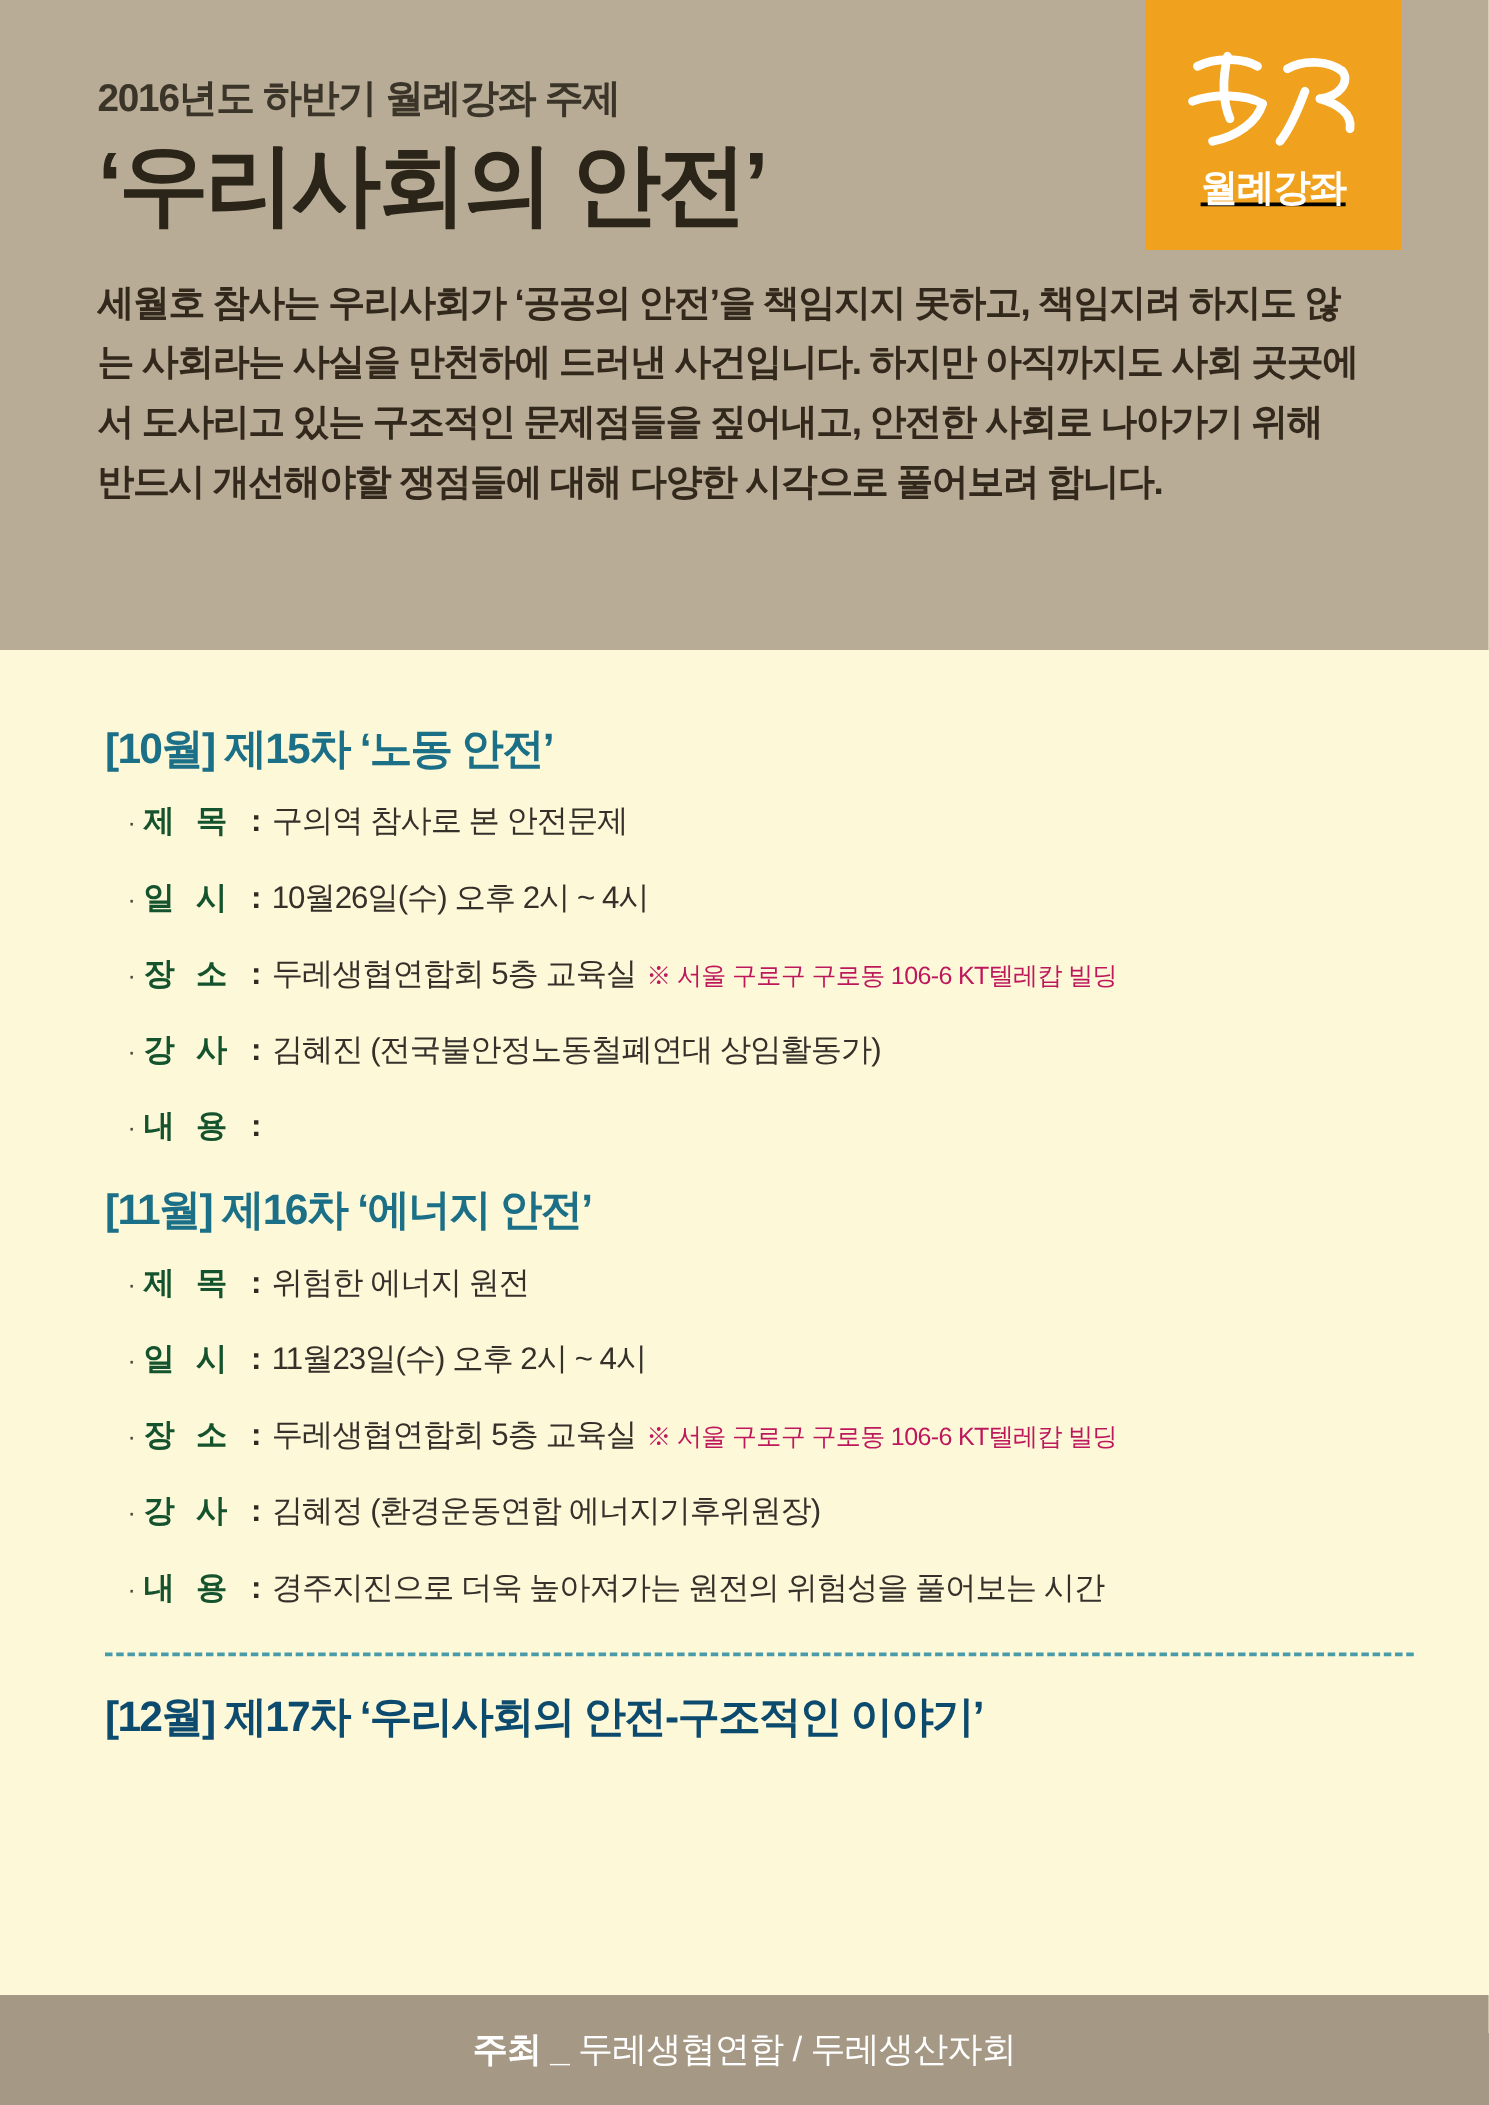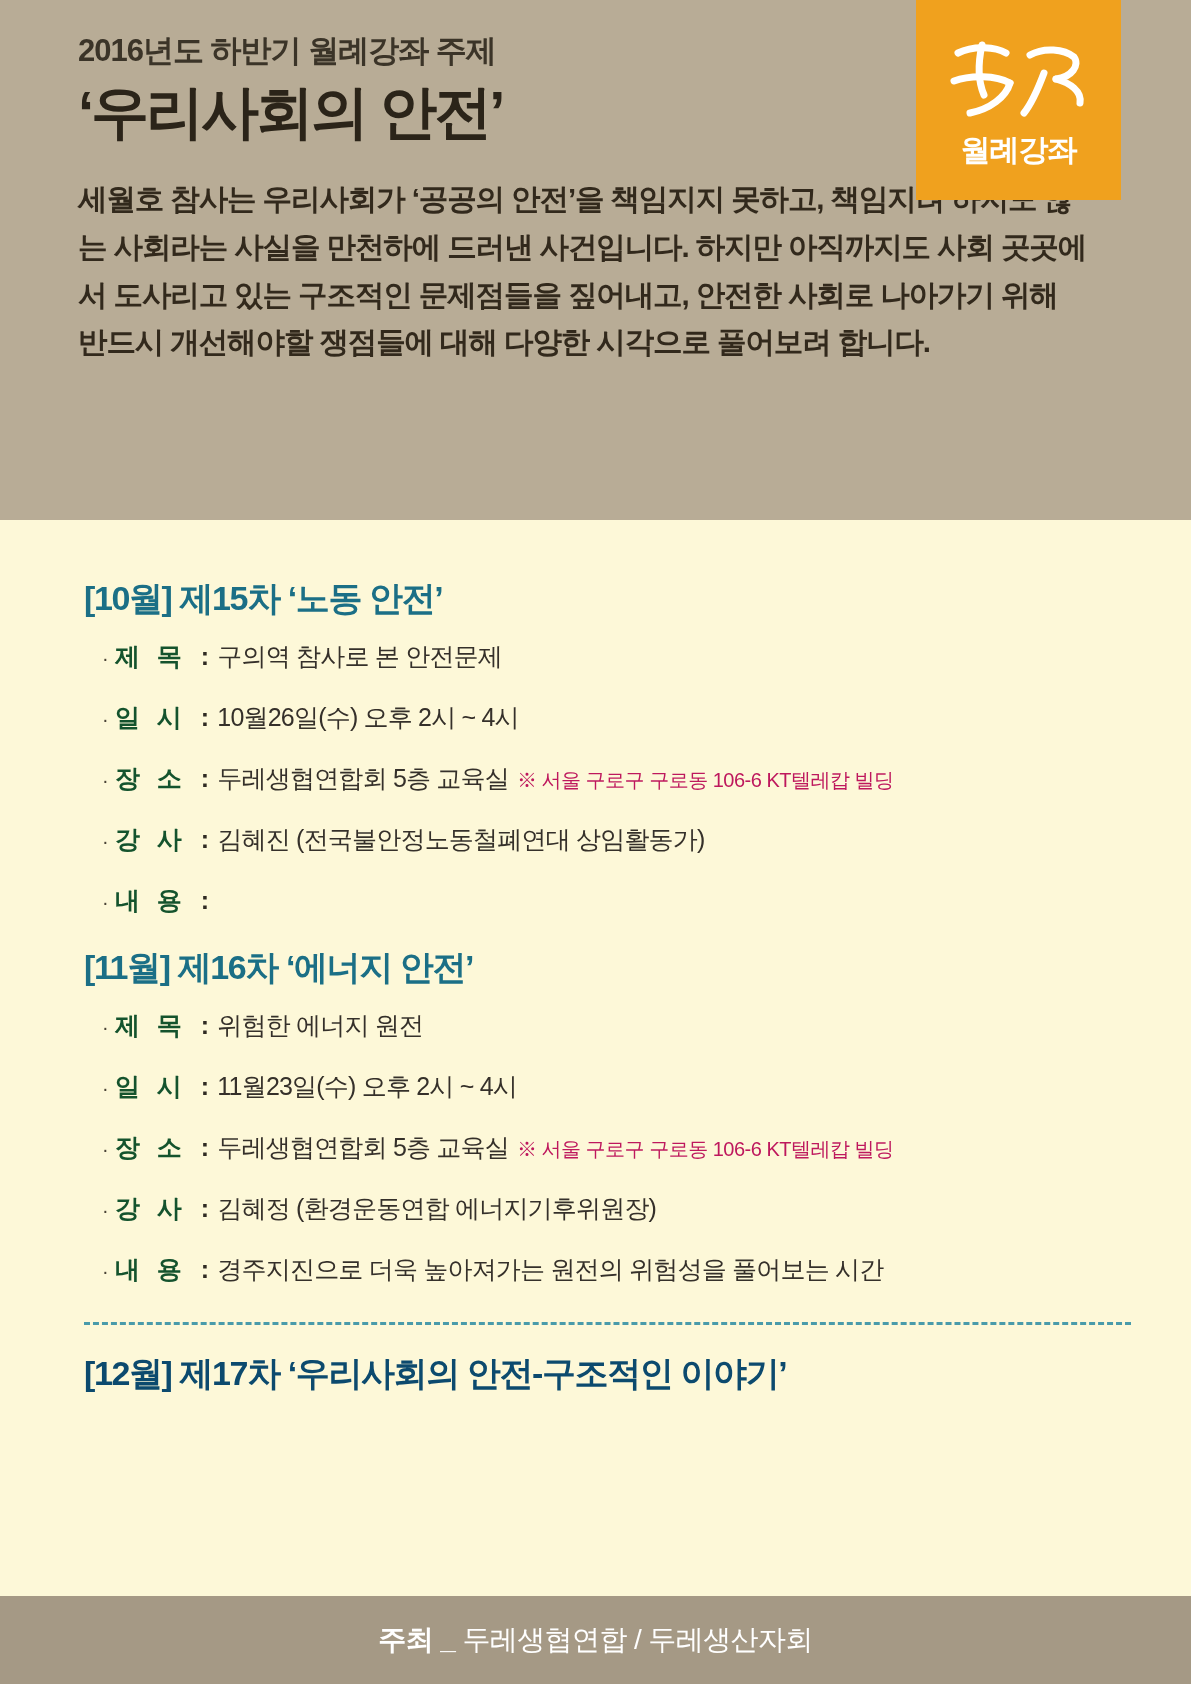--- a/index.html
+++ b/index.html
@@ -21,31 +21,31 @@
     box-sizing: border-box;
   }
 
   
   .header {
     position: relative;
     width: 100%;
     height: 520px;
     background: #b8ac96;
     box-sizing: border-box;
-    padding: 16px 60px 0 78px;
+    padding: 44px 60px 0 78px;
   }
   .kicker {
     font-size: 31px;
     font-weight: bold;
     color: #3b3428;
     letter-spacing: -1px;
     margin: 14px 0 0 0;
   }
   .main-title {
-    font-size: 58px;
+    font-size: 72px;
     font-weight: bold;
     color: #2b2419;
     letter-spacing: -3px;
     margin: 8px 0 0 0;
     line-height: 1.12;
   }
   .intro {
     margin-top: 30px;
     font-size: 29.5px;
     font-weight: bold;
@@ -59,20 +59,21 @@
     position: absolute;
     top: 0;
     right: 70px;
     width: 205px;
     height: 200px;
     background: #f0a11e;
     display: flex;
     flex-direction: column;
     align-items: center;
     justify-content: center;
+    text-decoration: underline;
   }
   .logo-mark {
     width: 150px;
     height: 95px;
     margin-top: 4px;
   }
   .logo-caption {
     margin-top: 2px;
     font-size: 30px;
     font-weight: bold;

